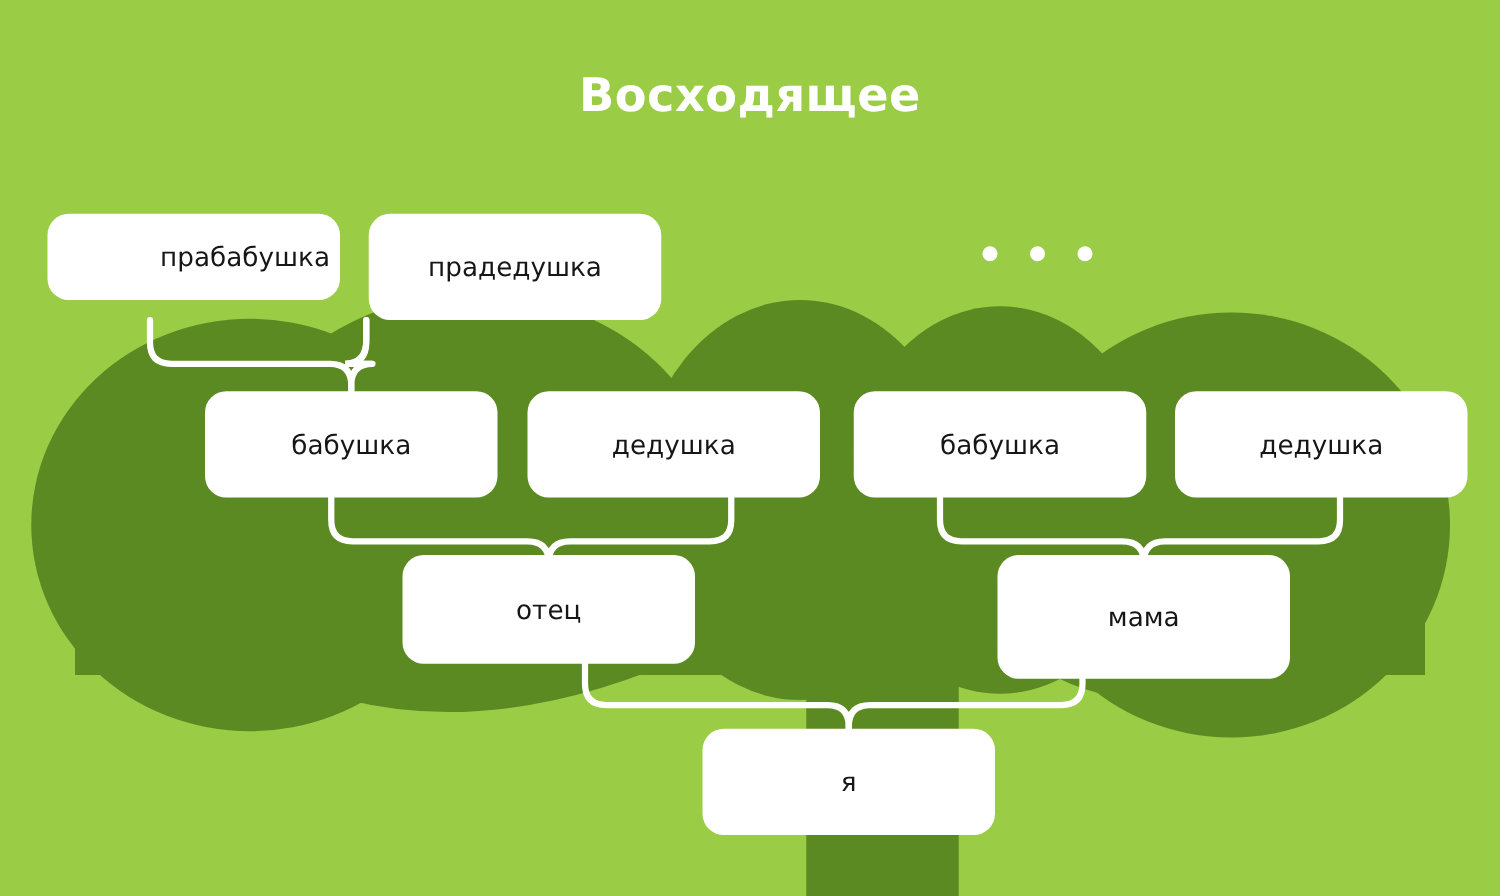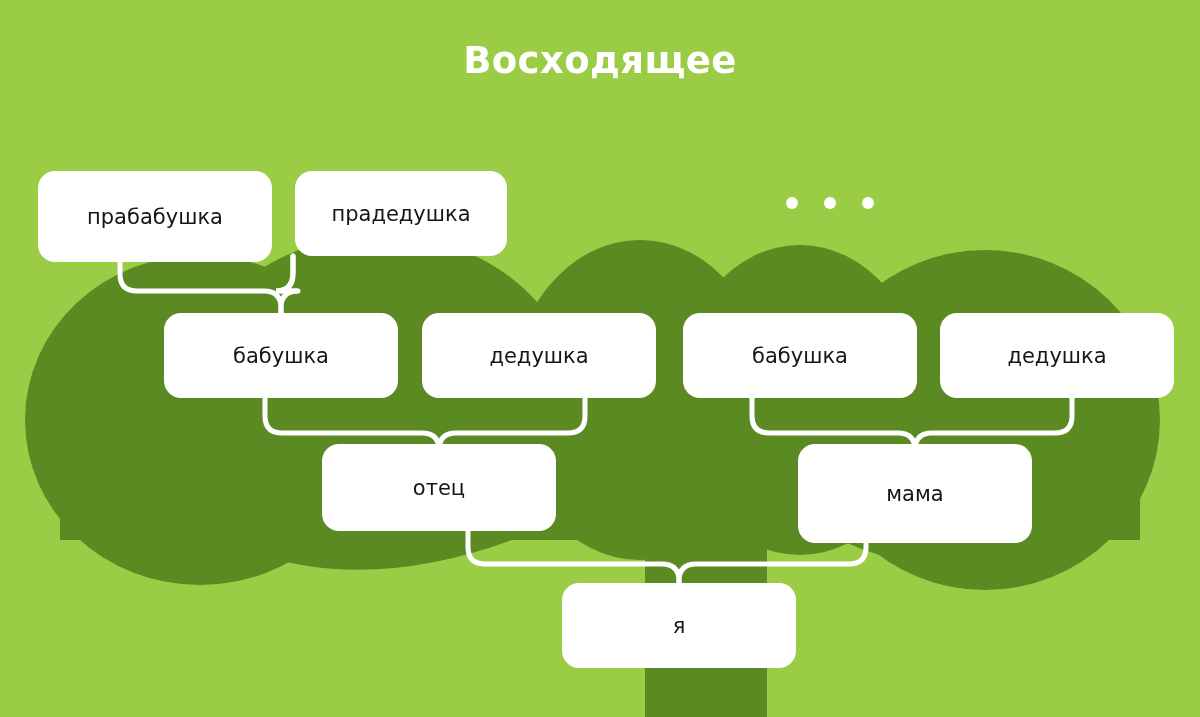--- a/index.html
+++ b/index.html
@@ -32,21 +32,21 @@
     right: 0;
     top: 36px;
     text-align: center;
     color: #ffffff;
     font-weight: bold;
     font-size: 37px;
     line-height: 50px;
     letter-spacing: 0.4px;
     font-family: "DejaVu Sans", sans-serif;
   }
-  .title .line { display: block; }
+  .title .line { display: block; margin-top: 16px; }
 
   .node {
     position: absolute;
     z-index: 3;
     background: #ffffff;
     border-radius: 17px;
     display: flex;
     align-items: center;
     justify-content: center;
     color: #161616;
@@ -116,24 +116,24 @@
     <span class="line">Восходящее</span>
   </div>
 
   <div class="ellipsis" style="left: 786px; top: 197px;">
     <span class="dot"></span>
     <span class="dot"></span>
     <span class="dot"></span>
   </div>
 
   <div id="nodes-layer">
-      <div class="node" style="left: 38px; top: 171px; width: 234px; height: 91px;">
+      <div class="node" style="left: 38px; top: 171px; width: 234px; height: 69px; justify-content: flex-end;">
         <span>прабабушка</span>
       </div>
-      <div class="node" style="left: 295px; top: 171px; width: 212px; height: 85px;">
+      <div class="node" style="left: 295px; top: 171px; width: 234px; height: 85px;">
         <span>прадедушка</span>
       </div>
       <div class="node" style="left: 164px; top: 313px; width: 234px; height: 85px;">
         <span>бабушка</span>
       </div>
       <div class="node" style="left: 422px; top: 313px; width: 234px; height: 85px;">
         <span>дедушка</span>
       </div>
       <div class="node" style="left: 683px; top: 313px; width: 234px; height: 85px;">
         <span>бабушка</span>

